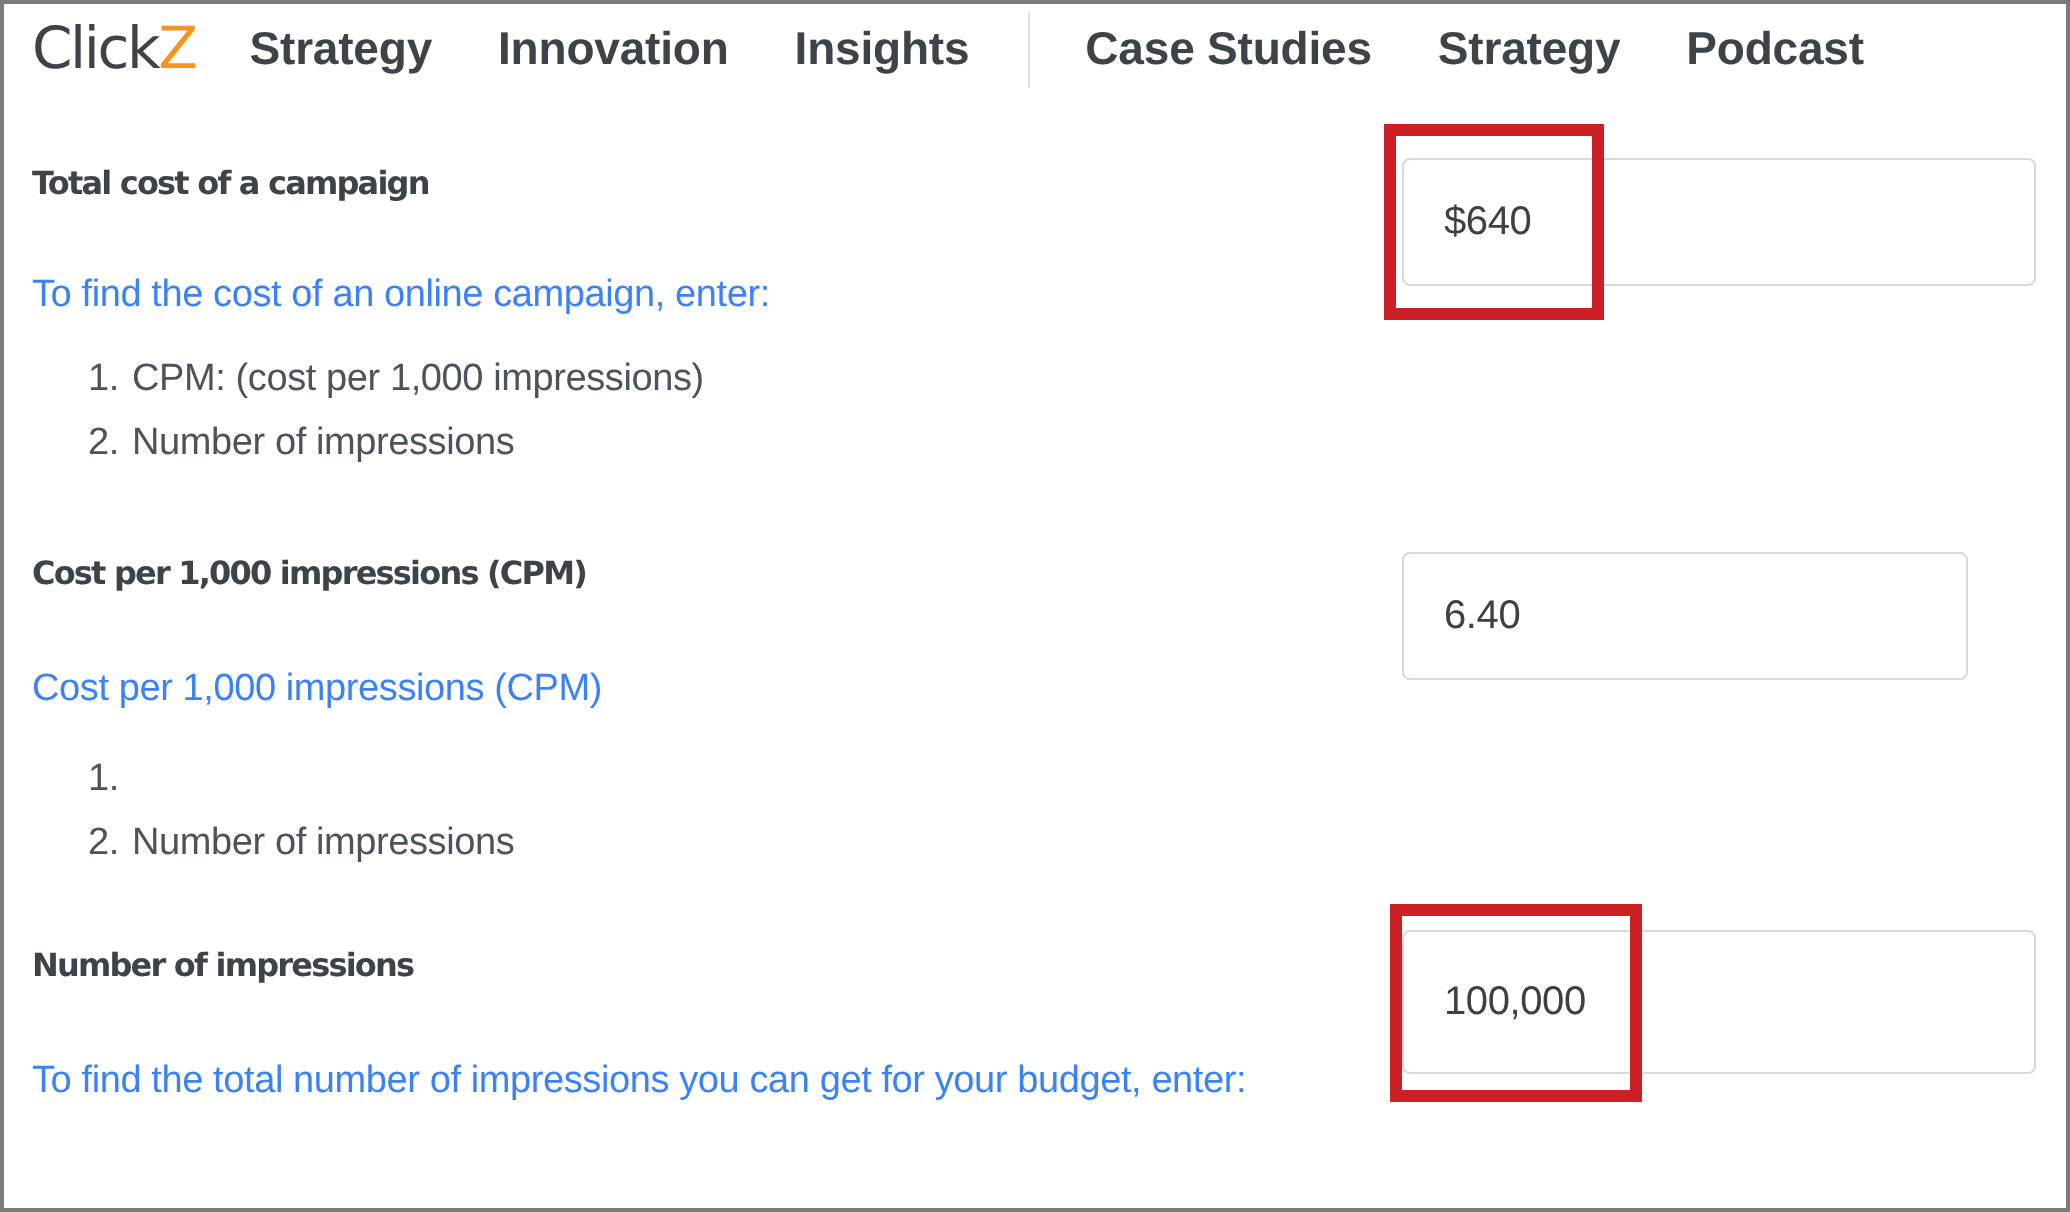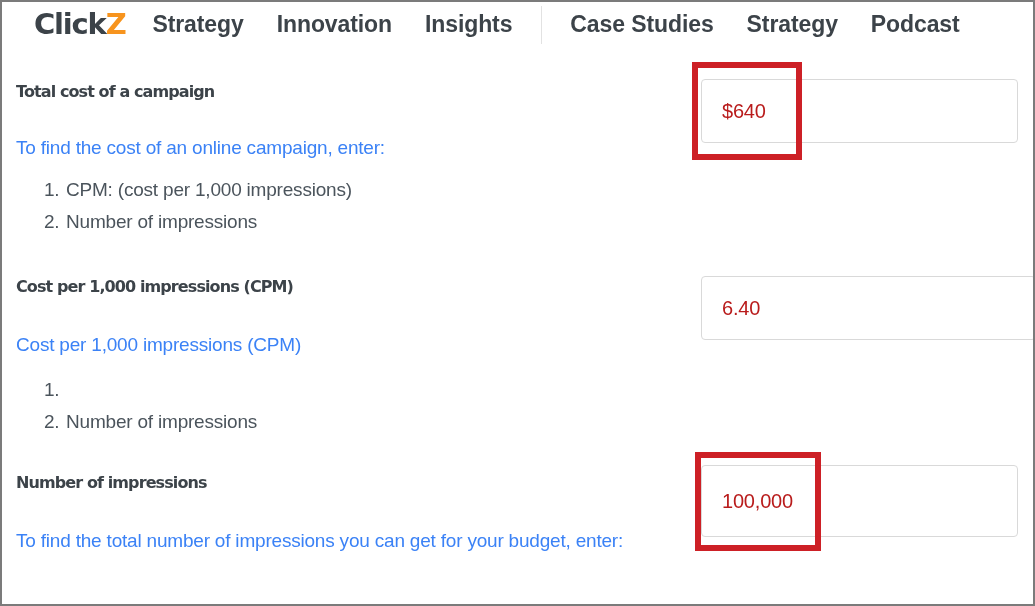--- a/index.html
+++ b/index.html
@@ -26,24 +26,24 @@
     left: 0; top: 0;
     width: 1031px;
     height: 46px;
     background: #ffffff;
     display: flex;
     align-items: center;
     border-bottom: 1px solid #ffffff;
   }
 
   .logo {
-    margin-left: 32px;
+    margin-left: 14px;
     font-family: "DejaVu Sans", sans-serif;
     font-size: 29px;
-    font-weight: bold;
+    font-weight: normal;
     letter-spacing: -1.2px;
     line-height: 1;
     white-space: nowrap;
     user-select: none;
   }
   .logo .logo-main { color: #3c4349; }
   .logo .logo-accent { color: #f7941e; }
 
   .nav-links {
     display: flex;
@@ -135,26 +135,26 @@
   
   .field {
     position: absolute;
     background: #ffffff;
     border: 1px solid #d9d9d9;
     border-radius: 4px;
     display: flex;
     align-items: center;
     padding-left: 20px;
     font-size: 20px;
-    color: #b91c1c;
+    color: #404040;
     letter-spacing: -0.2px;
   }
 
   #field-1 { left: 699px; top: 31px;  width: 317px; height: 64px; }
-  #field-2 { left: 699px; top: 228px; width: 335px; height: 64px; text-align: right; }
+  #field-2 { left: 699px; top: 228px; width: 283px; height: 64px; text-align: right; }
   #field-3 { left: 699px; top: 417px; width: 317px; height: 72px; }
 
   
   .redbox {
     position: absolute;
     border: 6px solid #cd2026;
     background: transparent;
     pointer-events: none;
   }
   #redbox-1 { left: 690px; top: 14px;  width: 110px; height: 98px; }

